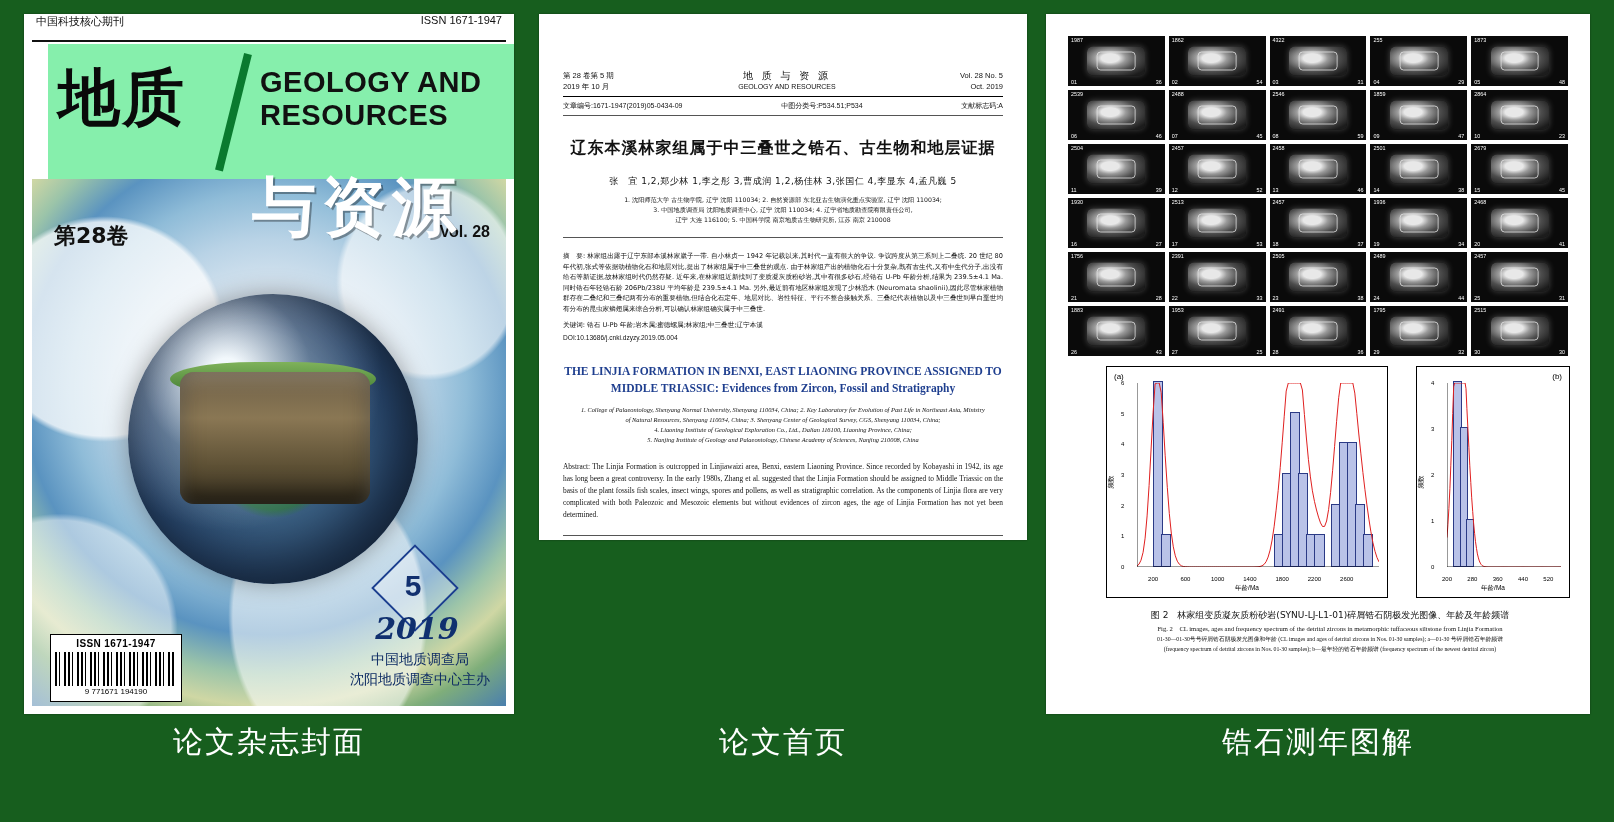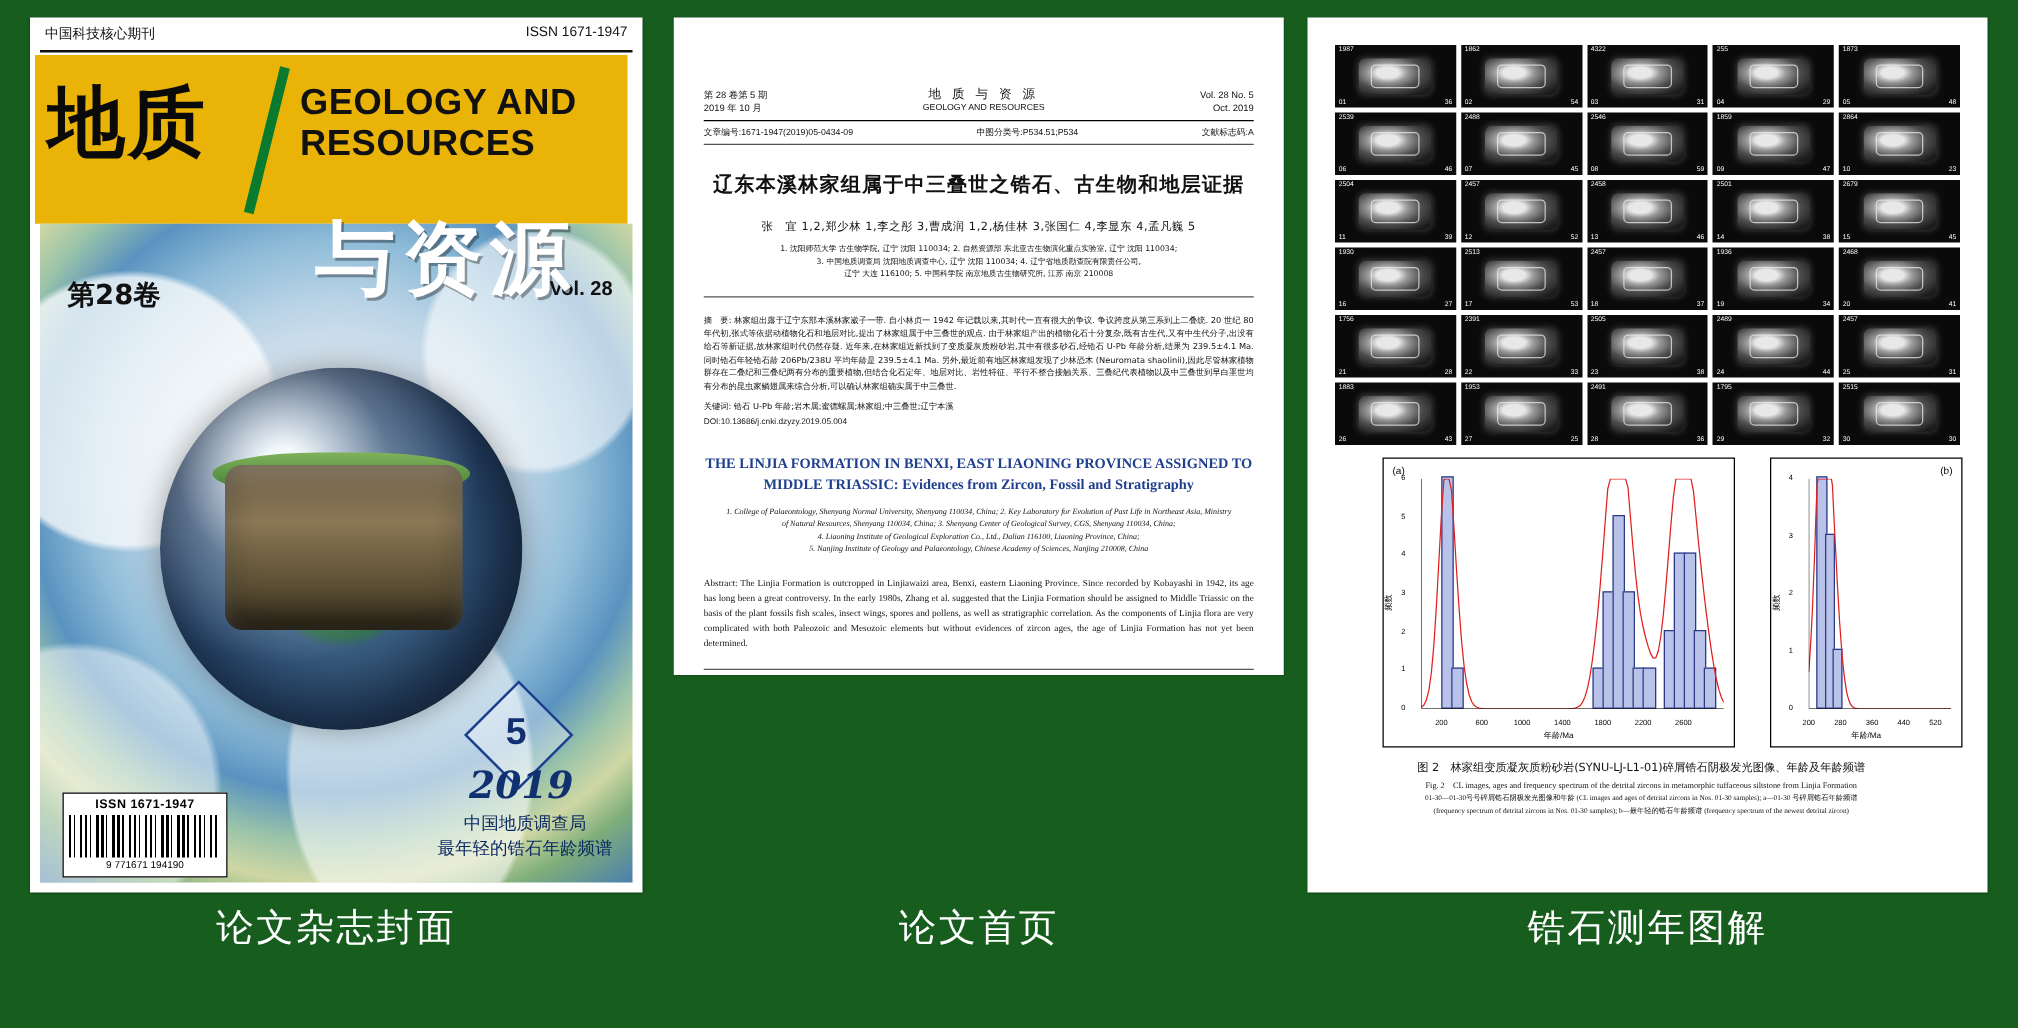--- a/index.html
+++ b/index.html
@@ -14,26 +14,26 @@
   .panel{position:absolute;background:#fff;box-shadow:0 0 2px rgba(0,0,0,.4);}
   .caption{
     position:absolute;color:#fff;font-size:30px;text-align:center;
     font-family:"DejaVu Sans","Liberation Sans",sans-serif;letter-spacing:2px;
   }
 
   
   #cover{left:24px;top:14px;width:490px;height:700px;overflow:hidden;}
   #cover .topbar{
     position:absolute;left:0;top:0;width:490px;height:24px;
-    display:flex;justify-content:space-between;align-items:center;
+    display:flex;justify-content:space-between;
     padding:0 12px;box-sizing:border-box;font-size:11px;color:#111;
   }
   #cover .topline{position:absolute;left:8px;top:26px;width:474px;height:2px;background:#111;}
   #cover .titleblock{
-    position:absolute;left:4px;top:30px;width:474px;height:135px;background:#eab308;
+    position:absolute;left:24px;top:30px;width:474px;height:135px;background:#86efac;
   }
   #cover .cn-title{
     position:absolute;left:10px;top:12px;font-size:62px;font-weight:bold;color:#0a0a0a;
     font-family:"DejaVu Sans","Liberation Sans",sans-serif;letter-spacing:2px;
   }
   #cover .en-title{
     position:absolute;left:212px;top:22px;font-size:29px;font-weight:bold;color:#111;
     font-family:"Liberation Sans",sans-serif;letter-spacing:.5px;
   }
   #cover .slash{
@@ -178,21 +178,21 @@
   .plotarea{position:absolute;left:30px;right:8px;top:16px;bottom:30px;}
   .axis-y-label{
     position:absolute;left:-2px;top:50%;transform:translateY(-50%) rotate(-90deg);
     font-size:6.5px;white-space:nowrap;
   }
   .axis-x-label{position:absolute;left:0;right:0;bottom:4px;text-align:center;font-size:6.5px;}
   .ytick{position:absolute;left:14px;font-size:6px;transform:translateY(-50%);}
   .xtick{position:absolute;bottom:15px;font-size:6px;transform:translateX(-50%);}
   .bar{position:absolute;bottom:0;background:#b9c2e8;border:.6px solid #2b3a86;}
   .fig-caption{
-    position:absolute;left:19px;top:596px;width:496px;font-size:7px;line-height:11px;text-align:center;color:#111;
+    position:absolute;left:36px;top:596px;width:496px;font-size:7px;line-height:11px;text-align:center;color:#111;
     font-family:"DejaVu Sans","Liberation Sans",sans-serif;
   }
   .fig-caption .cn{font-size:9px;margin-bottom:3px;}
   .fig-caption .en{font-size:6.6px;line-height:10px;font-family:"Liberation Serif",serif;}
   .fig-caption .en.small{font-size:5.8px;}
 
   #cap1{left:24px;top:722px;width:490px;}
   #cap2{left:539px;top:722px;width:488px;}
   #cap3{left:1046px;top:722px;width:544px;}
 </style>
@@ -221,21 +221,21 @@
       <div class="earth">
         <div class="grass"></div>
         <div class="rock"></div>
       </div>
 
       <div class="diamond"></div>
       <div class="issue-num">5</div>
       <div class="year">2019</div>
       <div class="publisher">
         <div>中国地质调查局</div>
-        <div>最年轻的锆石年龄频谱</div>
+        <div>沈阳地质调查中心主办</div>
       </div>
 
       <div class="issnbox">
         <div class="lbl">ISSN 1671-1947</div>
         <div class="barcode"></div>
         <div class="barcode-num">9 771671 194190</div>
       </div>
     </div>
 
     <div class="cn-title2">与资源</div>

